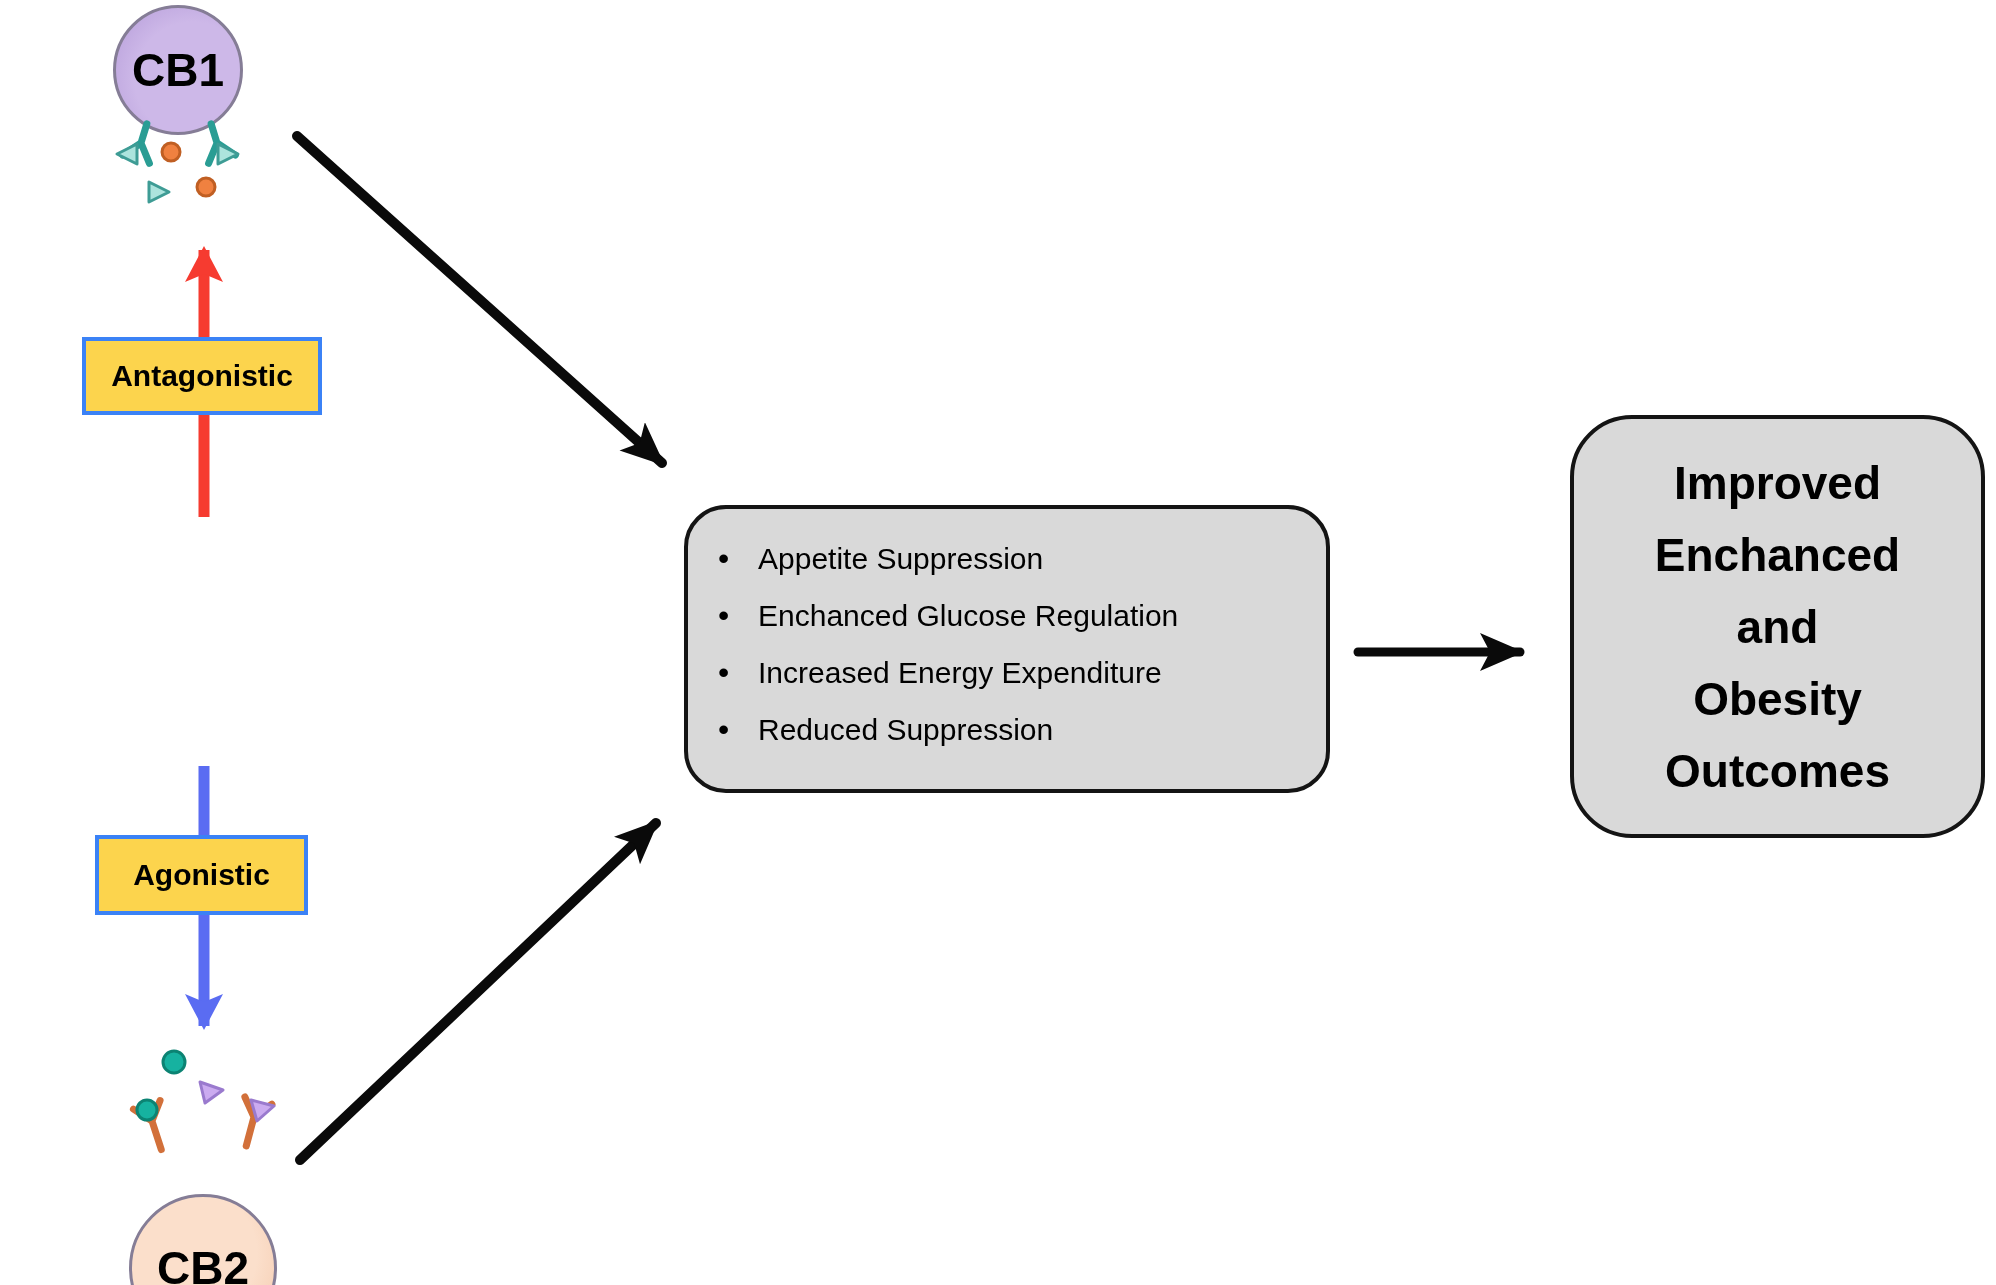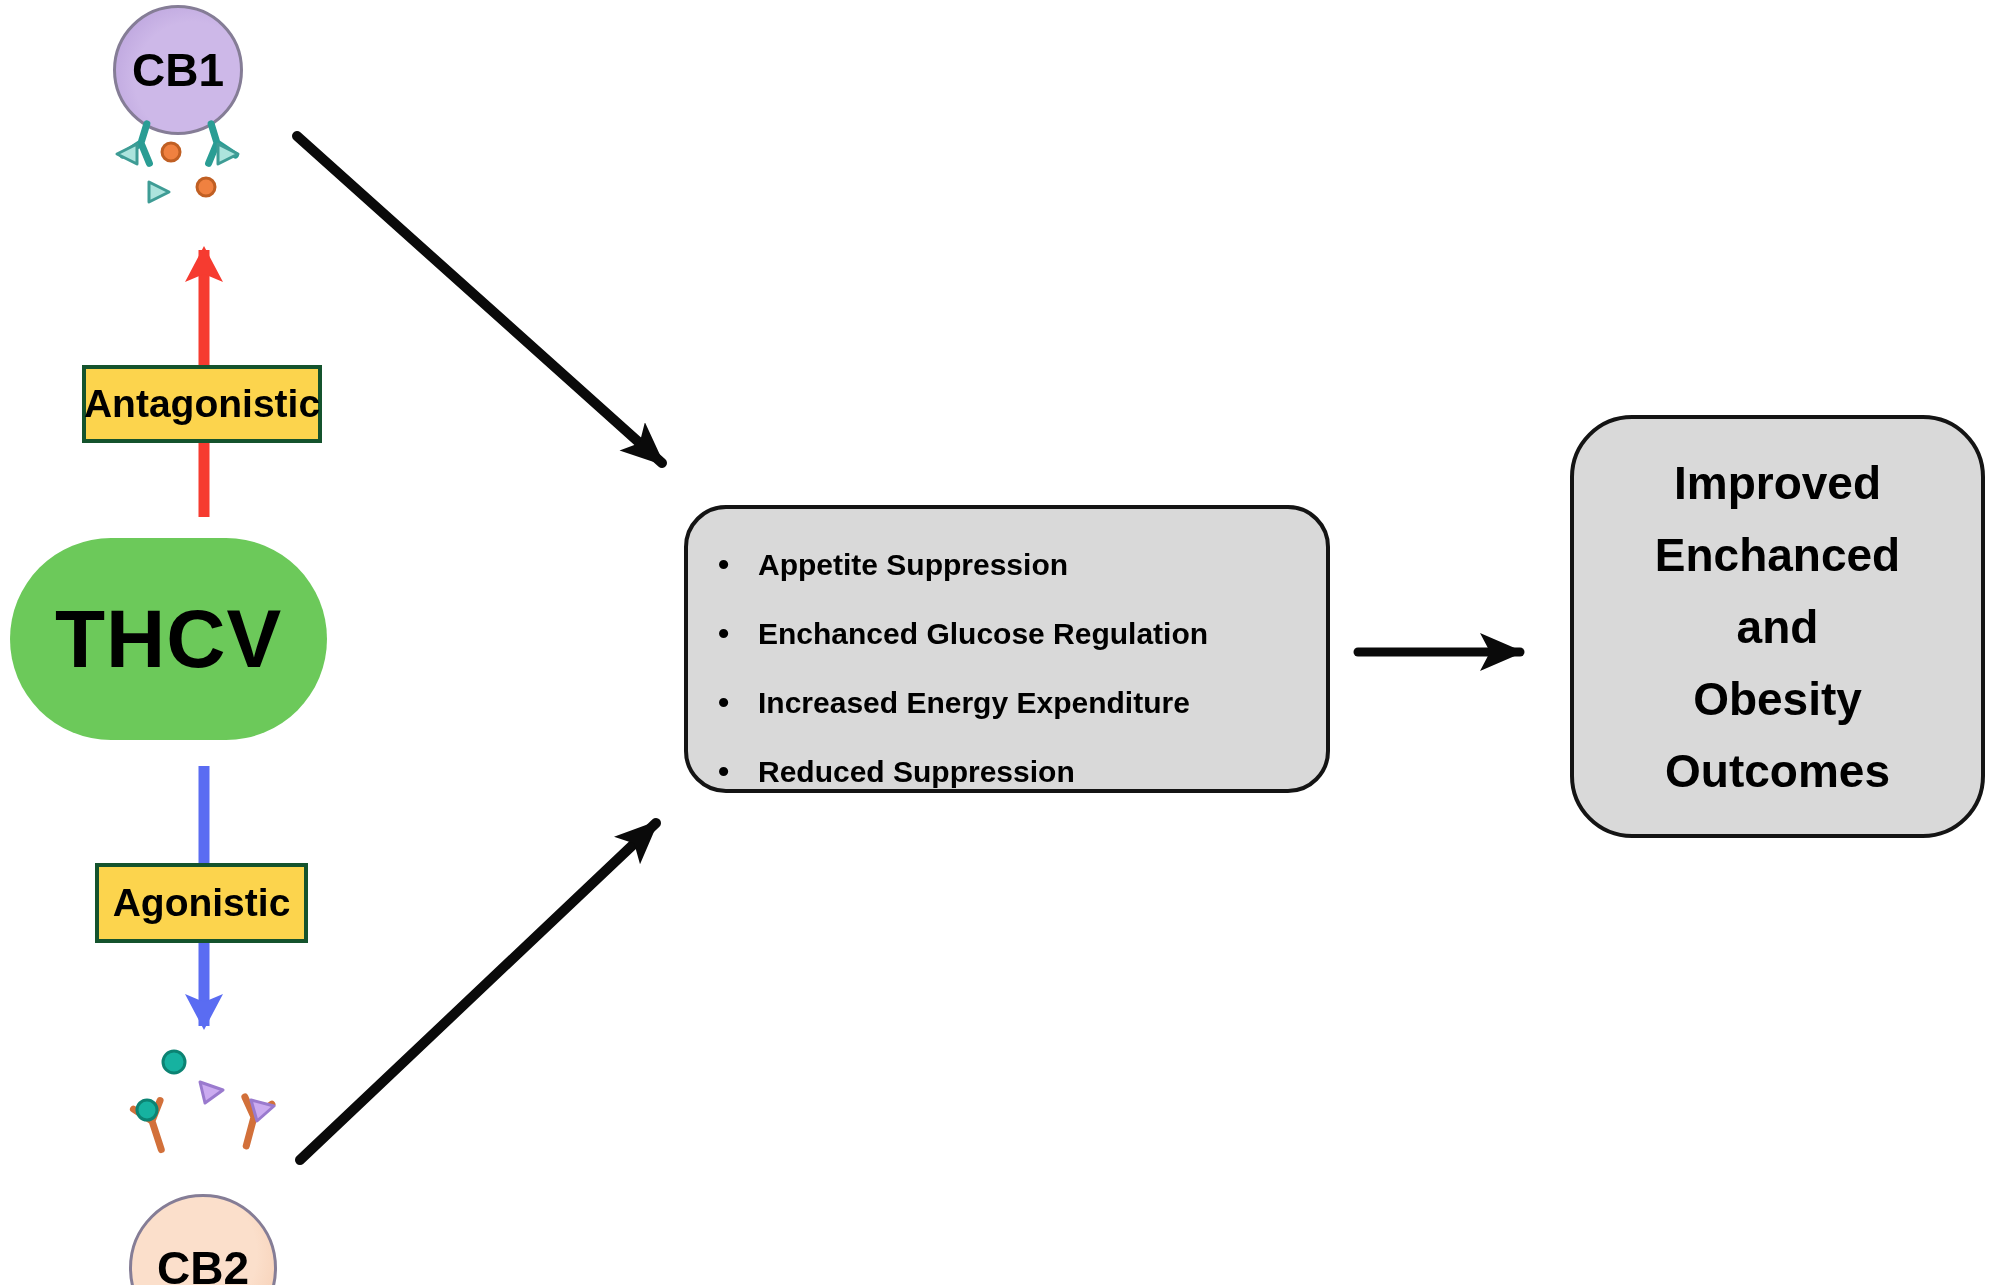--- a/index.html
+++ b/index.html
@@ -19,32 +19,32 @@
   }
   .cb2{
     left:129px;top:1194px;width:148px;height:148px;font-size:46px;
     background:radial-gradient(circle at 42% 40%, #fbdfcb 55%, #f3c6a9 100%);
   }
   .pill{
     left:10px;top:538px;width:317px;height:202px;background:#6cc95a;
     border-radius:101px;font-size:82px;font-weight:bold;letter-spacing:1px;
   }
   .ybox{
-    background:#fcd44d;border:4px solid #14532d;font-weight:bold;font-size:39px;margin-top:28px;
+    background:#fcd44d;border:4px solid #3b82f6;font-weight:bold;font-size:30px;
   }
   .antagonistic{left:82px;top:337px;width:240px;height:78px;}
   .agonistic{left:95px;top:835px;width:213px;height:80px;}
   .graybox{background:#d9d9d9;border:4px solid #141414;}
   .effects{
     left:684px;top:505px;width:646px;height:288px;border-radius:42px;
     align-items:flex-start;justify-content:flex-start;
   }
   .effects ul{list-style:none;margin:0;padding:21px 14px 0 30px;}
   .effects li{
-    font-size:30px;font-weight:bold;line-height:68px;white-space:nowrap;
+    font-size:30px;font-weight:normal;line-height:56px;white-space:nowrap;
   }
   .effects li .blt{display:inline-block;width:40px;text-align:left;font-size:32px;}
   .outcome{
     left:1570px;top:415px;width:415px;height:423px;border-radius:62px;
     flex-direction:column;font-size:46px;font-weight:bold;line-height:72px;text-align:center;
   }
 </style>
 </head>
 <body>
 
@@ -65,23 +65,20 @@
 
   <div class="layer nodes">
     <div class="node circle cb1">
       <span>CB1</span>
     </div>
 
     <div class="node ybox antagonistic">
       <span>Antagonistic</span>
     </div>
 
-    <div class="node pill">
-      <span>THCV</span>
-    </div>
 
     <div class="node ybox agonistic">
       <span>Agonistic</span>
     </div>
 
     <div class="node circle cb2">
       <span>CB2</span>
     </div>
 
     <div class="node graybox effects">

